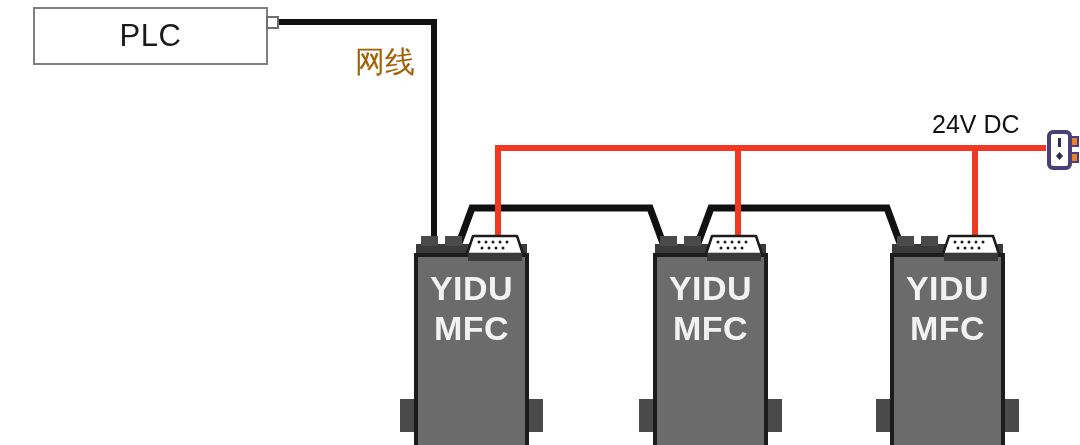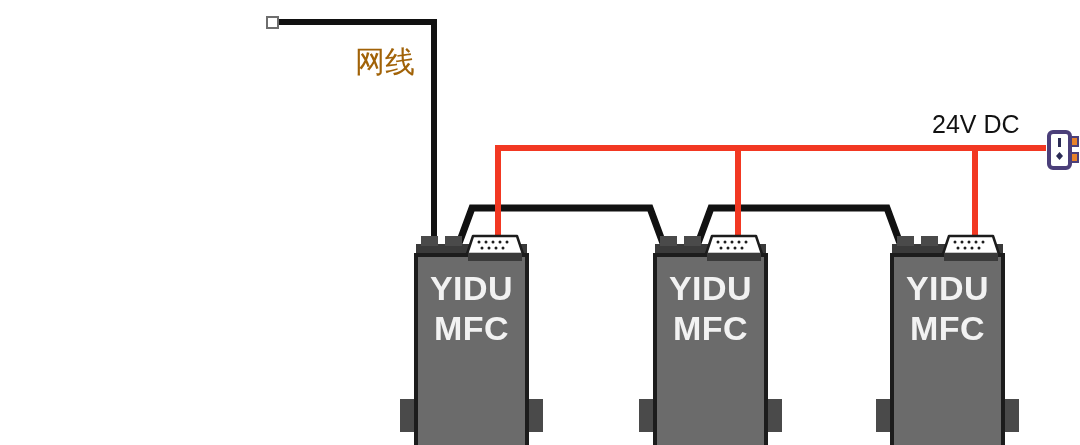--- a/index.html
+++ b/index.html
@@ -166,20 +166,23 @@
 
     <path d="M 458 246 L 472 208 L 650 208 L 664 246" fill="none" stroke="#111111" stroke-width="7"></path>
 
     <path d="M 697 246 L 711 208 L 887 208 L 901 246" fill="none" stroke="#111111" stroke-width="7"></path>
 
     <path d="M 1046 148 L 498 148 L 498 238" fill="none" stroke="#f23822" stroke-width="6"></path>
     <path d="M 738 148 L 738 238" fill="none" stroke="#f23822" stroke-width="6"></path>
     <path d="M 975 148 L 975 238" fill="none" stroke="#f23822" stroke-width="6"></path>
   </svg>
 
+  <div class="plc-box">
+    <span class="plc-label">PLC</span>
+  </div>
   <div class="plc-port"></div>
 
   <div class="cable-label">网线</div>
   <div class="power-label">24V DC</div>
 
   <div class="terminal">
     <svg viewBox="0 0 34 40" xmlns="http://www.w3.org/2000/svg" width="34" height="40">
       <rect x="20" y="7" width="12" height="9" fill="#e8822a" stroke="#4b3f7a" stroke-width="2"></rect>
       <rect x="20" y="23" width="12" height="9" fill="#e8822a" stroke="#4b3f7a" stroke-width="2"></rect>
       <rect x="3" y="2" width="21" height="36" rx="4" ry="4" fill="#ffffff" stroke="#4b3f7a" stroke-width="4"></rect>

